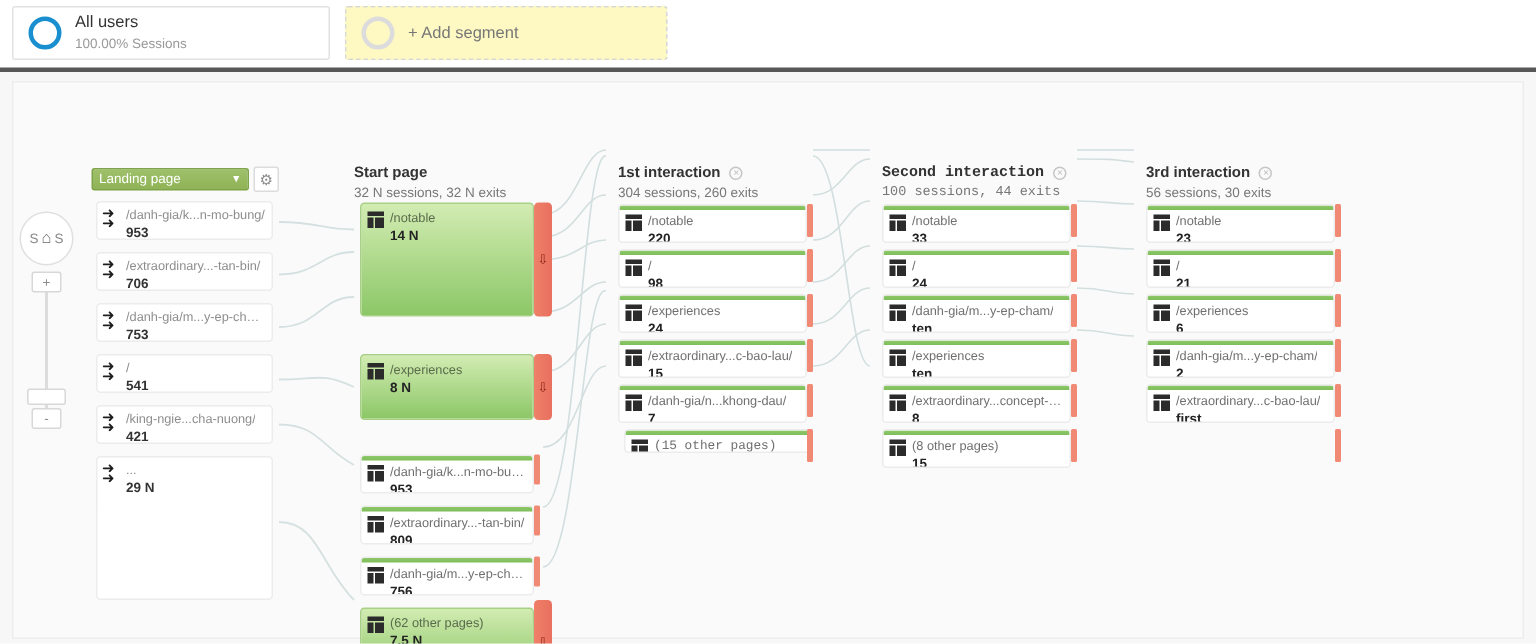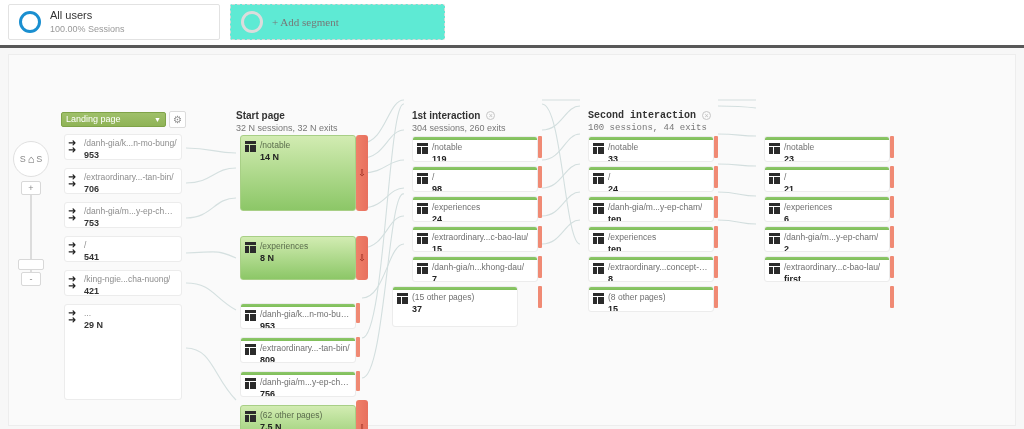--- a/index.html
+++ b/index.html
@@ -12,21 +12,21 @@
   }
   .app{position:relative;width:1024px;height:429px;}
 
   
   .segbar{position:absolute;left:0;top:0;width:1024px;height:53px;background:#fff;}
   .seg-pill{
     position:absolute;top:4px;height:36px;border:1px solid #e2e2e2;border-radius:2px;
     background:#fff;box-sizing:border-box;display:flex;align-items:center;
   }
   .seg-all{left:8px;width:212px;}
-  .seg-add{left:230px;width:215px;border:1px dashed #d6d6d6;background:#5eead4;font-family:Liberation Serif, serif;}
+  .seg-add{left:230px;width:215px;border:1px dashed #d6d6d6;background:#fef9c3;}
   .seg-ring{
     width:22px;height:22px;border-radius:50%;box-sizing:border-box;
     border:3px solid #1a8fd0;margin-left:10px;flex:none;
   }
   .seg-ring.grey{border-color:#dcdcdc;}
   .seg-txt{margin-left:9px;line-height:1.25;}
   .seg-title{font-size:11px;color:#333;}
   .seg-sub{font-size:9px;color:#999;margin-top:1px;}
   .seg-add-label{margin-left:9px;font-size:11px;color:#777;}
 
@@ -397,21 +397,21 @@
     <div class="node node-thin" style="left:412px;top:88px;width:126px;height:26px;">
       <div class="topbar"></div>
       <div class="node-body" style="padding-top:2px;">
         <div class="pgicon">
             <i class="bar"></i>
             <i class="c1"></i>
             <i class="c2"></i>
           </div>
         <div class="node-txt">
           <div class="node-path">/notable</div>
-          <div class="node-val">119</div>
+          <div class="node-val">220</div>
         </div>
       </div>
     </div>
     <div class="exit-thin" style="left:538px;top:88px;height:22px;"></div>
 
     <div class="node node-thin" style="left:412px;top:118px;width:126px;height:26px;">
       <div class="topbar"></div>
       <div class="node-body" style="padding-top:2px;">
         <div class="pgicon">
             <i class="bar"></i>
@@ -467,21 +467,21 @@
             <i class="c2"></i>
           </div>
         <div class="node-txt">
           <div class="node-path">/danh-gia/n...khong-dau/</div>
           <div class="node-val">7</div>
         </div>
       </div>
     </div>
     <div class="exit-thin" style="left:538px;top:208px;height:22px;"></div>
 
-    <div class="node node-thin" style="left:392px;top:238px;width:126px;height:41px;">
+    <div class="node node-thin" style="left:416px;top:238px;width:126px;height:16px;font-family:Liberation Mono, monospace;">
       <div class="topbar"></div>
       <div class="node-body" style="padding-top:2px;">
         <div class="pgicon">
             <i class="bar"></i>
             <i class="c1"></i>
             <i class="c2"></i>
           </div>
         <div class="node-txt">
           <div class="node-path">(15 other pages)</div>
           <div class="node-val">37</div>
@@ -587,20 +587,27 @@
             <i class="c2"></i>
           </div>
         <div class="node-txt">
           <div class="node-path">(8 other pages)</div>
           <div class="node-val">15</div>
         </div>
       </div>
     </div>
     <div class="exit-thin" style="left:714px;top:238px;height:22px;"></div>
 
+    <div class="colhead" style="left:764px;">
+      <div class="h1">
+        <span>3rd interaction</span>
+        <span class="close-ico">×</span>
+      </div>
+      <div class="h2">56 sessions, 30 exits</div>
+    </div>
 
     <div class="node node-thin" style="left:764px;top:88px;width:126px;height:26px;">
       <div class="topbar"></div>
       <div class="node-body" style="padding-top:2px;">
         <div class="pgicon">
             <i class="bar"></i>
             <i class="c1"></i>
             <i class="c2"></i>
           </div>
         <div class="node-txt">

